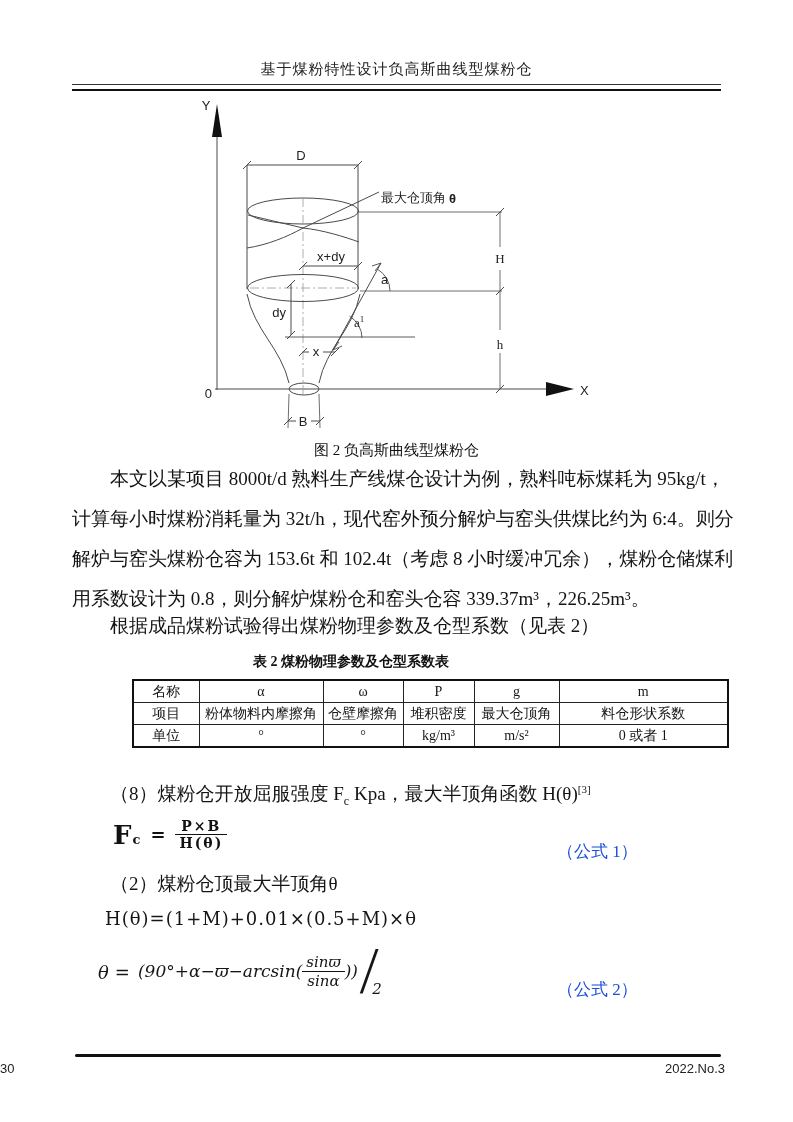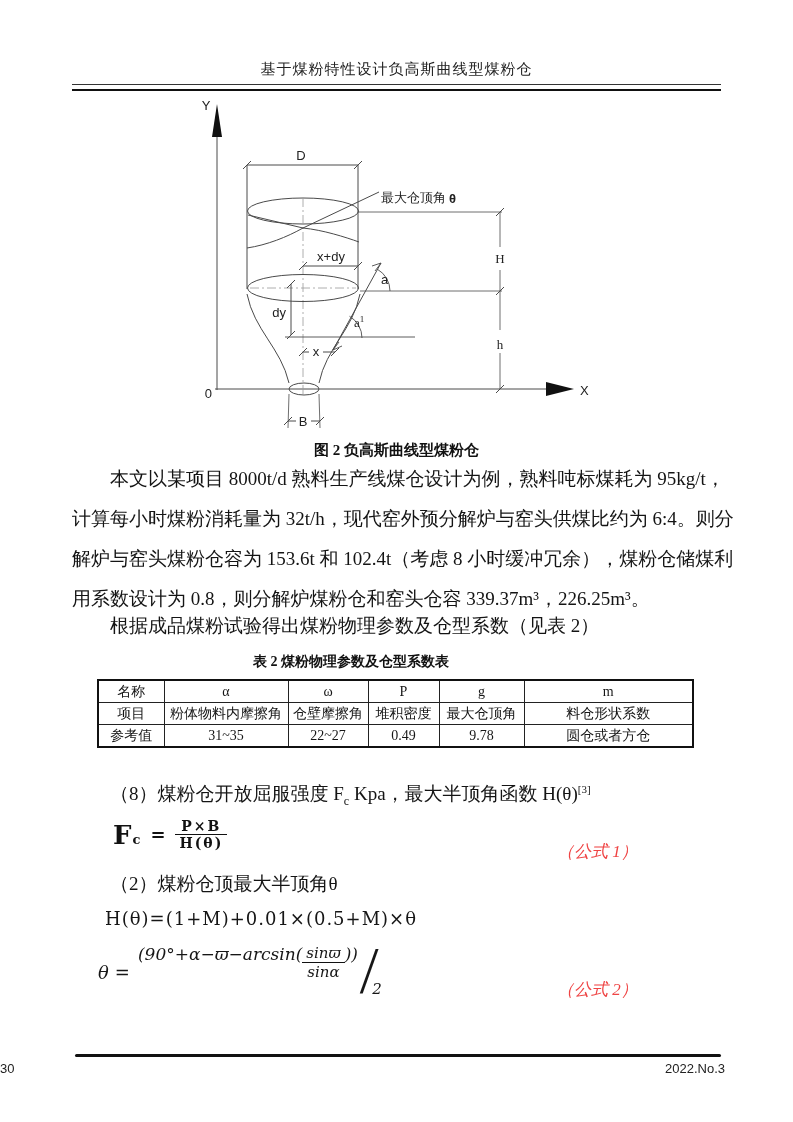--- a/index.html
+++ b/index.html
@@ -8,52 +8,52 @@
   
   .hdr-title{position:absolute;left:0;right:0;top:60px;text-align:center;
              font-size:15px;letter-spacing:1px;color:#222;}
   .rule-thin{position:absolute;left:72px;width:649px;top:84px;height:1px;background:#333;}
   .rule-thick{position:absolute;left:72px;width:649px;top:89px;height:2px;background:#111;}
   
   .diagram{position:absolute;left:0;top:90px;width:793px;height:350px;}
   .diagram text{font-family:"Liberation Sans","DejaVu Sans",sans-serif;font-size:13px;fill:#222;}
   .diagram .serif-lab{font-family:"Liberation Serif","DejaVu Serif",serif;}
   .caption{position:absolute;left:0;right:0;top:441px;text-align:center;
-           font-size:15px;font-weight:bold;color:#111;}
+           font-size:15px;font-weight:normal;color:#111;}
   
   .bodyline{position:absolute;left:72px;width:680px;font-size:19px;line-height:24px;
             white-space:nowrap;color:#141414;}
   .indent{padding-left:38px;}
   
   .tbl-title{position:absolute;left:253px;top:653px;font-size:14px;font-weight:bold;white-space:nowrap;text-align:right;}
   table.ptable{position:absolute;left:97px;top:679px;border-collapse:collapse;
                font-size:14px;color:#161616;}
   table.ptable td{border:1px solid #222;text-align:center;height:21px;padding:0 2px;white-space:nowrap;}
-  table.ptable{border:2px solid #111;}
+  table.ptable{border:2px solid #111;margin-left:35px;}
   
   .secline{position:absolute;left:72px;font-size:19px;white-space:nowrap;color:#141414;}
   .secline sub{font-size:12px;}
   .secline sup{font-size:11px;}
   .formula1{position:absolute;left:113px;top:818px;display:flex;align-items:center;
             font-weight:bold;font-family:"DejaVu Serif","Liberation Serif",serif;}
   .f1-lhs{font-size:26px;letter-spacing:1px;}
   .f1-sub{font-size:13px;margin-top:10px;}
   .f1-eq{font-size:18px;margin:0 10px;}
   .frac{display:inline-block;text-align:center;vertical-align:middle;}
   .frac .num{display:block;padding:0 4px;border-bottom:1.8px solid #111;}
   .frac .den{display:block;padding:0 4px;}
   .f1-frac{font-size:14px;letter-spacing:2px;}
-  .ftag{position:absolute;left:557px;font-size:17px;white-space:nowrap;color:#ef4444;font-style:italic;}
+  .ftag{position:absolute;left:557px;font-size:17px;white-space:nowrap;color:#1d4ed8;}
   .formulaH{position:absolute;left:105px;top:908px;font-size:18px;letter-spacing:1px;
             font-family:"DejaVu Serif","Liberation Serif",serif;color:#161616;}
   .formula2{position:absolute;left:98px;top:944px;display:flex;align-items:flex-start;
             font-family:"DejaVu Serif","Liberation Serif",serif;color:#161616;}
   .f2-lhs{font-size:18px;font-style:italic;margin-top:18px;}
   .f2-eq{font-size:18px;margin:18px 8px 0 6px;}
-  .f2-expr{display:flex;align-items:flex-start;font-size:17px;font-style:italic;}
+  .f2-expr{display:flex;align-items:center;font-size:17px;font-style:italic;}
   .f2-frac{font-size:15px;}
   .f2-slash{font-size:54px;font-style:italic;line-height:54px;margin-left:2px;
             transform:scaleX(0.7);color:#161616;}
   .f2-two{font-size:15px;margin-top:36px;margin-left:-6px;}
   
   .foot-rule{position:absolute;left:75px;width:646px;top:1054px;height:3px;background:#111;border-radius:2px;}
   .foot-page{position:absolute;left:0;right:0;top:1061px;font-size:13px;
              font-family:"Liberation Sans","DejaVu Sans",sans-serif;color:#222;}
   .foot-issue{position:absolute;right:68px;top:1061px;font-size:13px;
               font-family:"Liberation Sans","DejaVu Sans",sans-serif;color:#222;}
@@ -183,26 +183,26 @@
     </tr>
     <tr>
       <td>项目</td>
       <td>粉体物料内摩擦角</td>
       <td>仓壁摩擦角</td>
       <td>堆积密度</td>
       <td>最大仓顶角</td>
       <td>料仓形状系数</td>
     </tr>
     <tr>
-      <td>参考值</td>
-      <td>31~35</td>
-      <td>22~27</td>
-      <td>0.49</td>
-      <td>9.78</td>
-      <td>圆仓或者方仓</td>
+      <td>单位</td>
+      <td>°</td>
+      <td>°</td>
+      <td>kg/m³</td>
+      <td>m/s²</td>
+      <td>0 或者 1</td>
     </tr>
   </tbody>
     </table>
 
   <div class="secline" style="top:781px"><span style="padding-left:38px">（8）煤粉仓开放屈服强度 F</span><sub>c</sub><span> Kpa，最大半顶角函数 H(θ)</span><sup>[3]</sup></div>
 
   <div class="formula1">
     <span class="f1-lhs">F</span>
     <span class="f1-sub">c</span>
     <span class="f1-eq">=</span>

